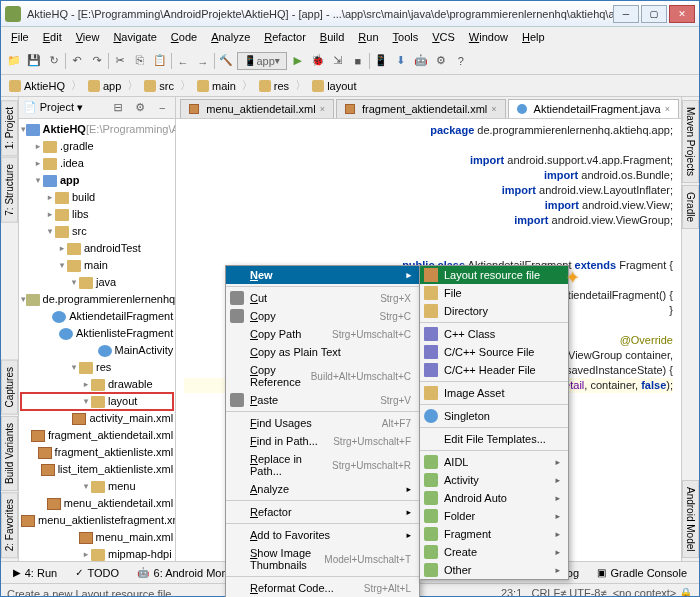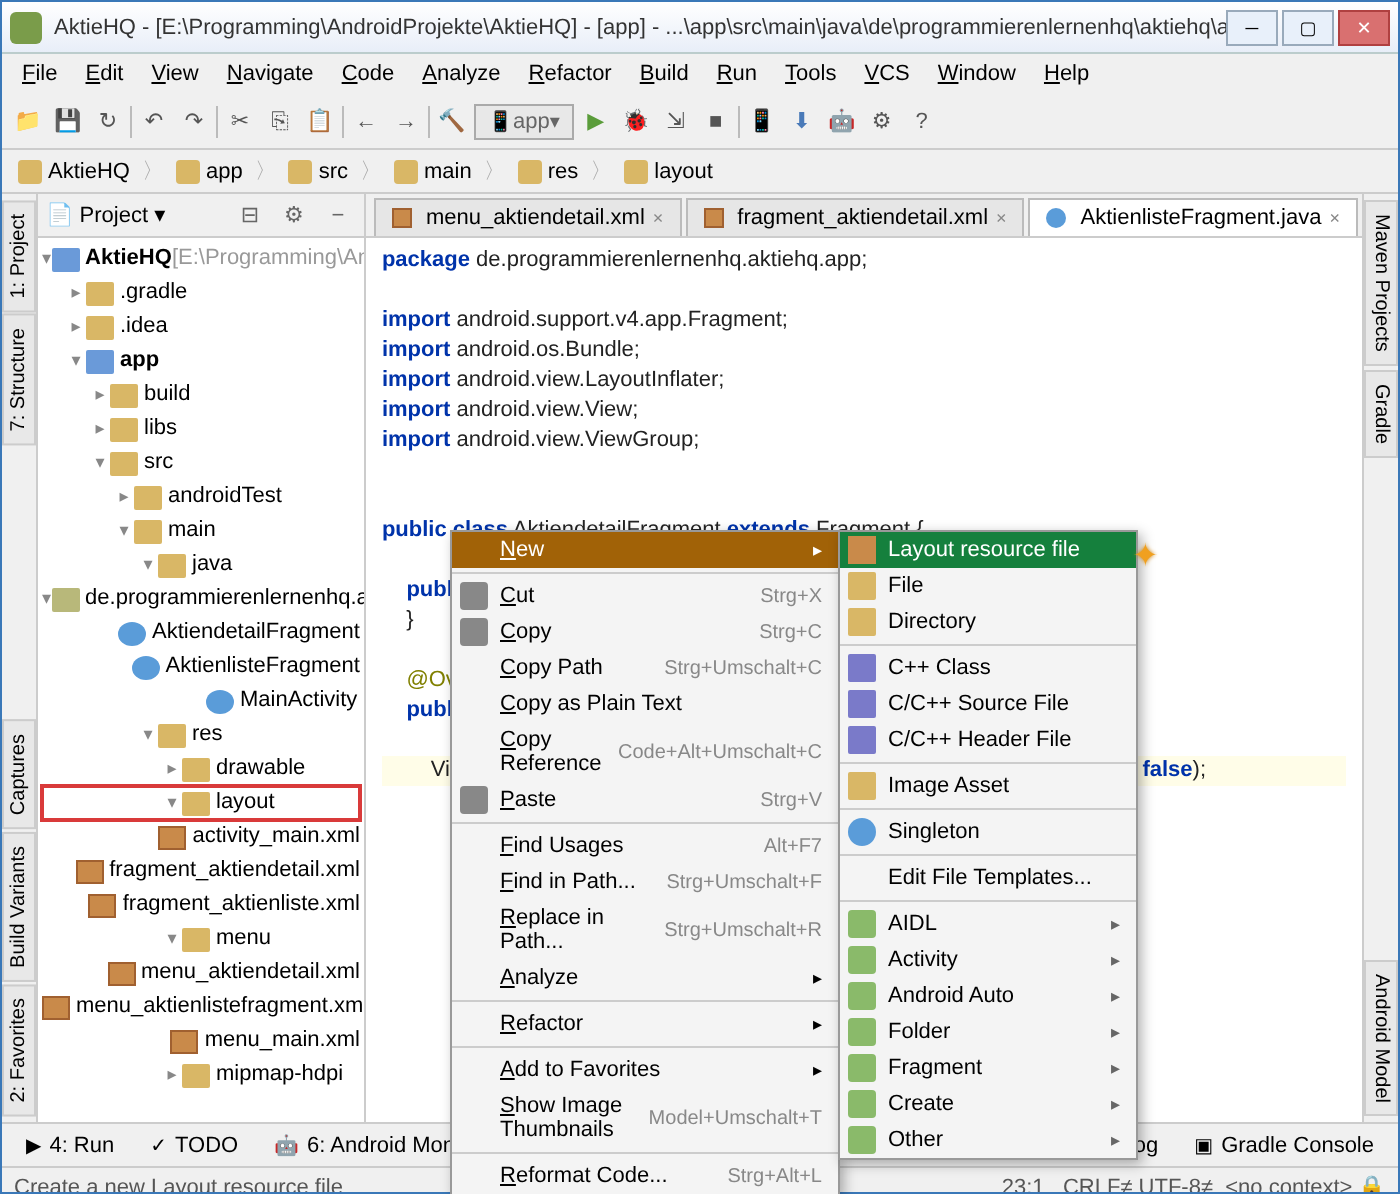--- a/index.html
+++ b/index.html
@@ -36,31 +36,31 @@
 .ic.module { background:#6a9ad9; border-radius:1px; }
 .ic.java { background:#5a9cd9; border-radius:50%; }
 .ic.xml { background:#c98a4a; border:1px solid #a06030; }
 .ic.pkg { background:#b8b87a; border-radius:1px; }
 .node.sel { background:#fff; outline:2px solid #d93a3a; outline-offset:-1px; }
 .editor { flex:1; background:#fff; display:flex; flex-direction:column; position:relative; }
 .tabs { height:22px; background:#f0f0f0; border-bottom:1px solid #ccc; display:flex; align-items:flex-end; padding-left:4px; }
 .tab { padding:3px 8px; background:#e6e6e6; border:1px solid #bbb; border-bottom:none; margin-right:2px; display:flex; align-items:center; gap:4px; font-size:10px; }
 .tab.active { background:#fff; }
 .tab .x { color:#888; font-size:9px; }
-.code { flex:1; padding:4px 8px; font-family:"Consolas",monospace; font-size:11px; line-height:15px; white-space:pre; color:#222; overflow:hidden; }
+.code { flex:1; padding:4px 8px; font-family:"Consolas",monospace; font-size:11px; line-height:15px; white-space:pre; color:#222; overflow:hidden;text-align:right; }
 .kw { color:#0033aa; font-weight:bold; }
 .ann { color:#808000; }
 .pur { color:#660099; }
 .right-gutter { width:20px; background:#f0f0f0; border-left:1px solid #ccc; display:flex; flex-direction:column; align-items:center; padding:2px 0; }
 .bottom-tabs { height:22px; background:#f0f0f0; border-top:1px solid #ccc; display:flex; align-items:center; padding:0 4px; gap:2px; }
 .btab { padding:2px 8px; display:flex; align-items:center; gap:4px; font-size:10px; }
 .statusbar { height:20px; background:#f0f0f0; border-top:1px solid #ccc; display:flex; align-items:center; padding:0 6px; justify-content:space-between; font-size:10px; color:#555; }
 .context-menu { position:absolute; left:225px; top:265px; width:195px; background:#f4f4f4; border:1px solid #999; box-shadow:2px 2px 6px rgba(0,0,0,0.3); z-index:10; }
 .cm-item { display:flex; justify-content:space-between; align-items:center; padding:3px 8px 3px 24px; font-size:11px; position:relative; }
-.cm-item.sel { background:#a16207; color:#fff; }
+.cm-item.sel { background:#0369a1; color:#fff;font-weight:bold; }
 .cm-item .sk { color:#888; font-size:10px; }
 .cm-item.sep { height:1px; background:#ccc; padding:0; margin:2px 0; }
 .cm-item .arr { font-size:9px; }
 .cm-item .cico { position:absolute; left:4px; width:14px; height:14px; }
 .cm-item .cico.dark { background:#888; border-radius:2px; }
 .submenu { position:absolute; left:419px; top:265px; width:150px; background:#f4f4f4; border:1px solid #999; box-shadow:2px 2px 6px rgba(0,0,0,0.3); z-index:11; }
 .sm-item { display:flex; align-items:center; padding:3px 8px 3px 24px; font-size:11px; position:relative; }
 .sm-item .arr { margin-left:auto; font-size:9px; color:#666; }
 .sm-item .sico { position:absolute; left:4px; width:14px; height:14px; }
 .sm-item .sico.folder { background:#d9b766; border-radius:1px; }
@@ -298,20 +298,26 @@
           <span class="ic xml"></span>
           <span>fragment_aktiendetail.xml</span>
         </div>
         <div class="node">
           <span class="indent" style="width: 72px;"></span>
           <span class="tgl"></span>
           <span class="ic xml"></span>
           <span>fragment_aktienliste.xml</span>
         </div>
         <div class="node">
+          <span class="indent" style="width: 72px;"></span>
+          <span class="tgl"></span>
+          <span class="ic xml"></span>
+          <span>list_item_aktienliste.xml</span>
+        </div>
+        <div class="node">
           <span class="indent" style="width: 60px;"></span>
           <span class="tgl">▾</span>
           <span class="ic folder"></span>
           <span>menu</span>
         </div>
         <div class="node">
           <span class="indent" style="width: 72px;"></span>
           <span class="tgl"></span>
           <span class="ic xml"></span>
           <span>menu_aktiendetail.xml</span>
@@ -344,21 +350,21 @@
           <span>menu_aktiendetail.xml</span>
           <span class="x">×</span>
         </div>
         <div class="tab">
           <span class="ic xml" style="width: 10px; height: 10px;"></span>
           <span>fragment_aktiendetail.xml</span>
           <span class="x">×</span>
         </div>
         <div class="tab active">
           <span class="ic java" style="width: 10px; height: 10px;"></span>
-          <span>AktienlisteFragment.java</span>
+          <span>AktiendetailFragment.java</span>
           <span class="x">×</span>
         </div>
       </div>
     <div class="code" id="code"><div><span class="kw">package</span> de.programmierenlernenhq.aktiehq.app;</div><div>&nbsp;</div><div><span class="kw">import</span> android.support.v4.app.Fragment;</div><div><span class="kw">import</span> android.os.Bundle;</div><div><span class="kw">import</span> android.view.LayoutInflater;</div><div><span class="kw">import</span> android.view.View;</div><div><span class="kw">import</span> android.view.ViewGroup;</div><div>&nbsp;</div><div>&nbsp;</div><div><span class="kw">public</span> <span class="kw">class</span> AktiendetailFragment <span class="kw">extends</span> Fragment {</div><div>&nbsp;</div><div>    <span class="kw">public</span> AktiendetailFragment() {</div><div>    }</div><div>&nbsp;</div><div>    <span class="ann">@Override</span></div><div>    <span class="kw">public</span> <span class="kw">View</span> onCreateView(LayoutInflater inflater, ViewGroup container,</div><div>                             Bundle savedInstanceState) {</div><div style="background: rgb(255, 253, 232);">        View <span class="pur">rootView</span> = inflater.inflate(R.layout.<span class="pur">fragment_aktiendetail</span>, container, <span class="kw">false</span>);</div></div>
   </div>
 
   <div class="right-gutter">
     <div class="vtab" style="writing-mode:vertical-rl;transform:none">Maven Projects</div>
     <div class="vtab" style="writing-mode:vertical-rl;transform:none">Gradle</div>
     <div style="flex:1"></div>
@@ -403,21 +409,21 @@
     </div>
     <div class="cm-item">
       <span><u>C</u>opy Path</span>
       <span class="sk">Strg+Umschalt+C</span>
     </div>
     <div class="cm-item">
       <span><u>C</u>opy as Plain Text</span>
     </div>
     <div class="cm-item">
       <span><u>C</u>opy Reference</span>
-      <span class="sk">Code+Alt+Umschalt+C</span>
+      <span class="sk">Build+Alt+Umschalt+C</span>
     </div>
     <div class="cm-item">
       <span class="cico dark"></span>
       <span><u>P</u>aste</span>
       <span class="sk">Strg+V</span>
     </div>
     <div class="cm-item sep"></div>
     <div class="cm-item">
       <span><u>F</u>ind Usages</span>
       <span class="sk">Alt+F7</span>

